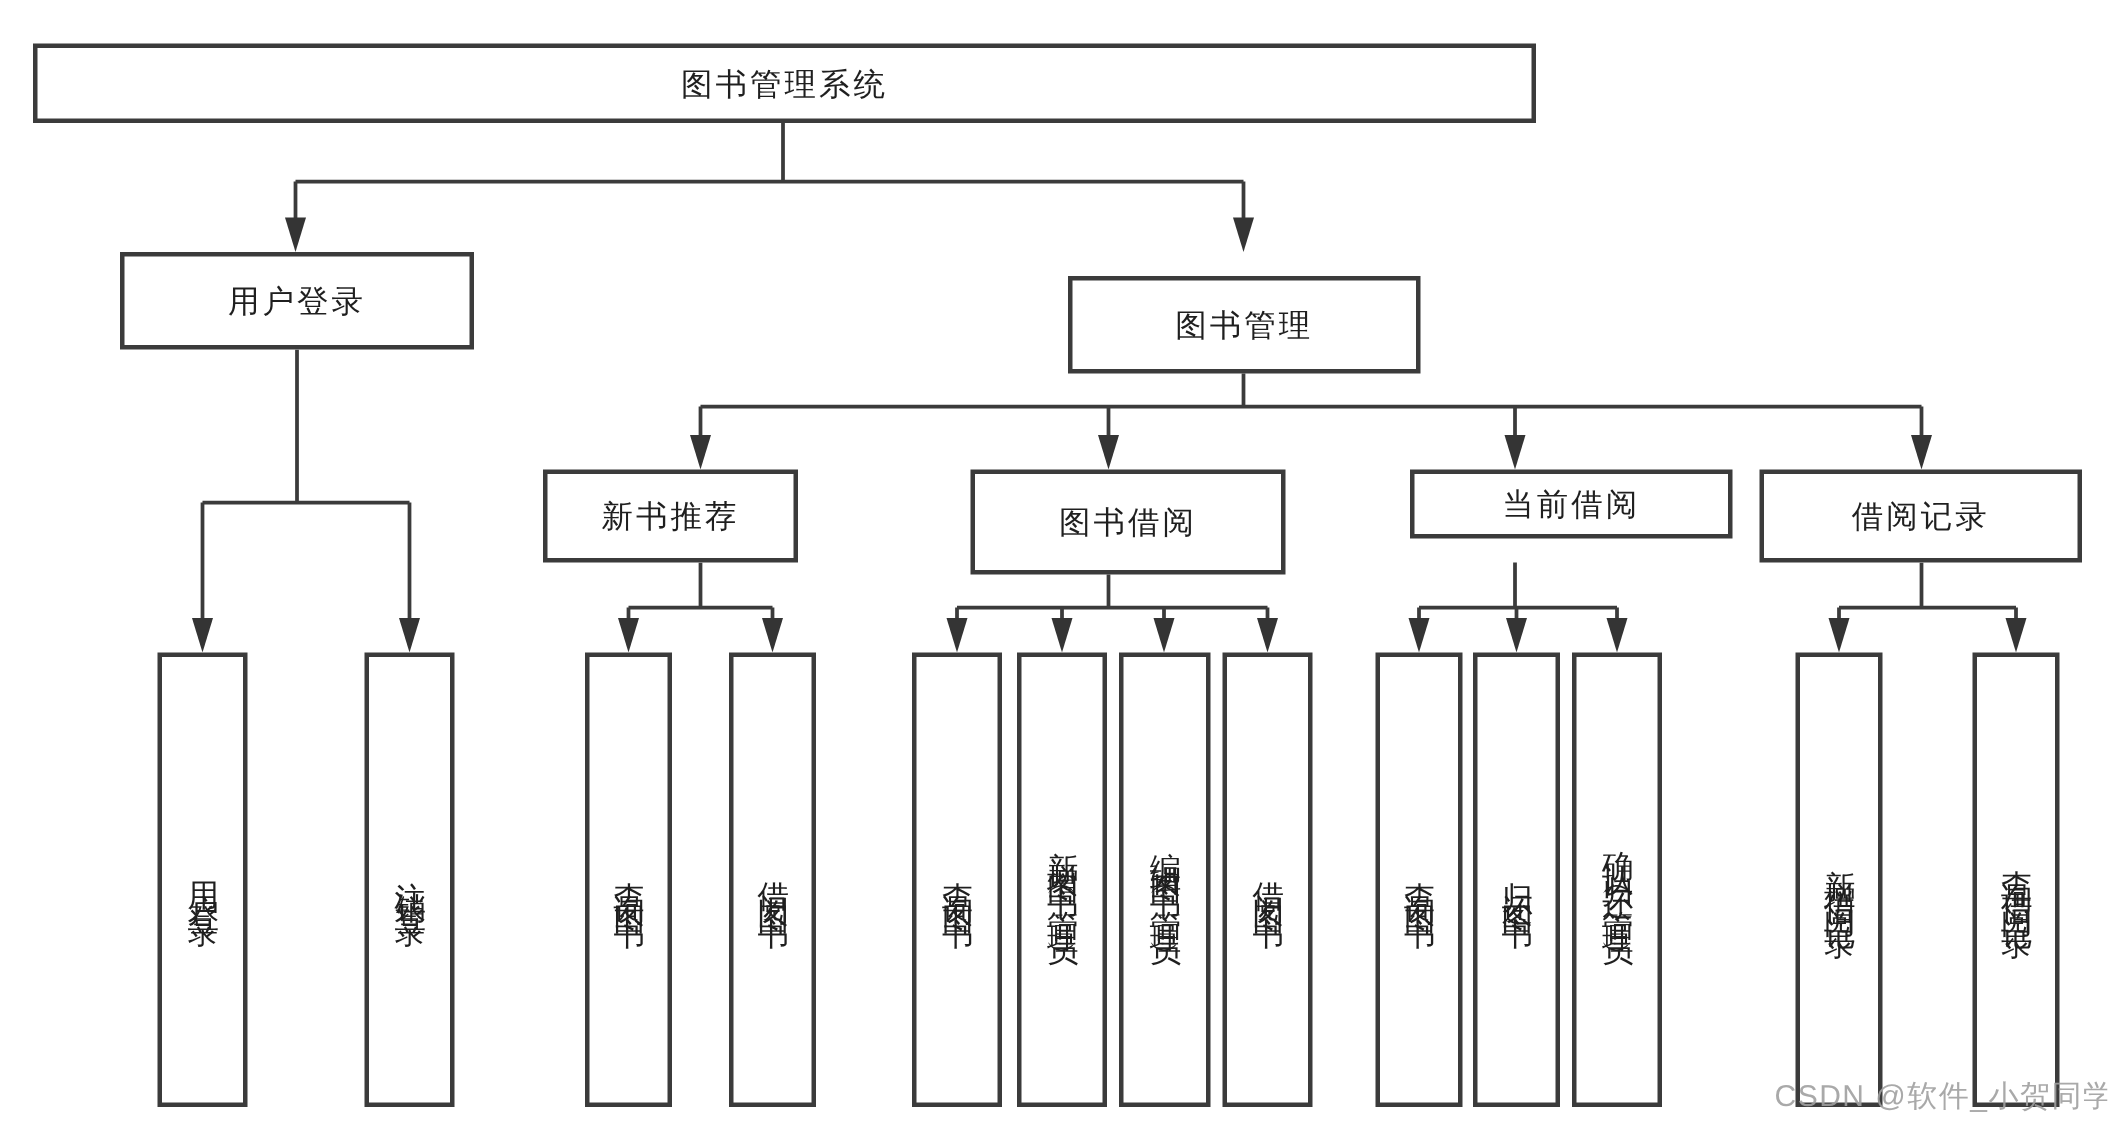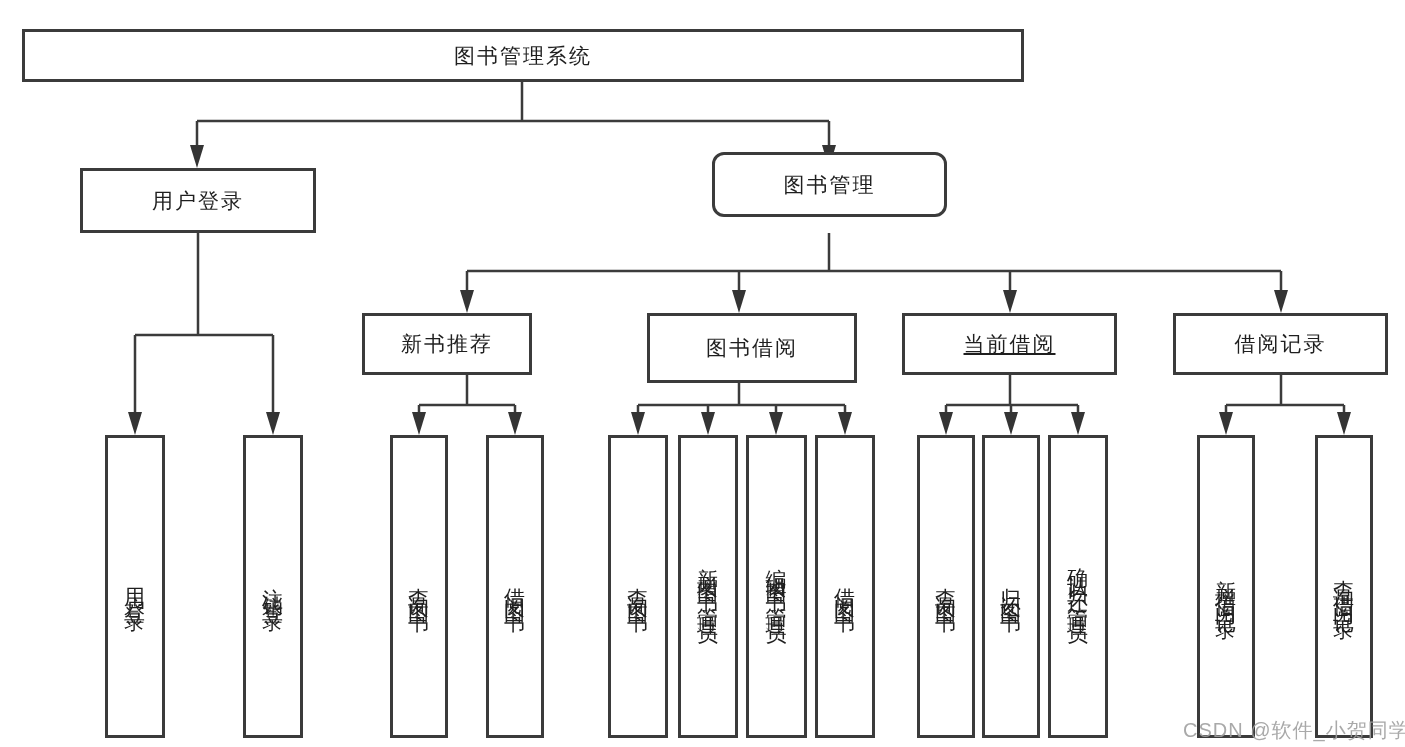--- a/index.html
+++ b/index.html
@@ -46,25 +46,25 @@
     white-space: nowrap;
     letter-spacing: 8px;
     line-height: 1;
     font-size: 21px;
     color: #1f1f1f;
   }
   
   #n-root { left: 22px; top: 29px; width: 1002px; height: 53px; }
   
   #n-user-login   { left: 80px;  top: 168px; width: 236px; height: 65px; }
-  #n-book-mgmt    { left: 712px; top: 152px; width: 235px; height: 65px; border-radius: 12px; }
+  #n-book-mgmt    { left: 712px; top: 184px; width: 235px; height: 65px; }
   
   #n-new-book     { left: 362px;  top: 313px; width: 170px; height: 62px; }
   #n-book-borrow  { left: 647px;  top: 313px; width: 210px; height: 70px; }
-  #n-cur-borrow   { left: 902px;  top: 313px; width: 215px; height: 62px; text-decoration: underline; }
+  #n-cur-borrow   { left: 940px;  top: 313px; width: 215px; height: 46px; }
   #n-borrow-rec   { left: 1173px; top: 313px; width: 215px; height: 62px; }
   
   #lf-user-login    { left: 105px;  width: 60px; }
   #lf-logout        { left: 243px;  width: 60px; }
   #lf-query-a       { left: 390px;  width: 58px; }
   #lf-borrow-a      { left: 486px;  width: 58px; }
   #lf-query-b       { left: 608px;  width: 60px; }
   #lf-add-book      { left: 678px;  width: 60px; }
   #lf-edit-book     { left: 746px;  width: 61px; }
   #lf-borrow-b      { left: 815px;  width: 60px; }

